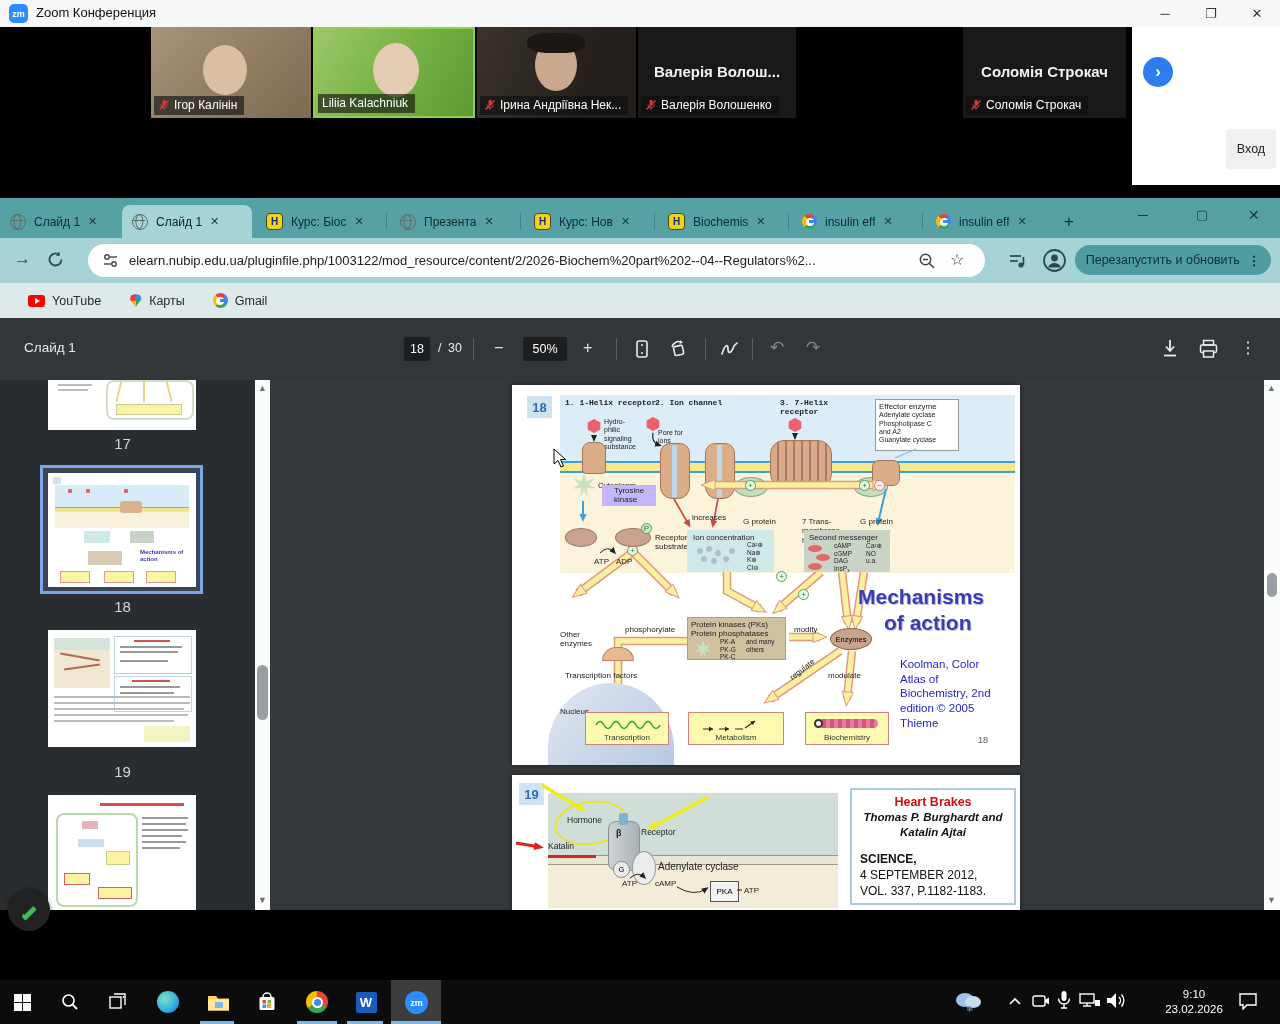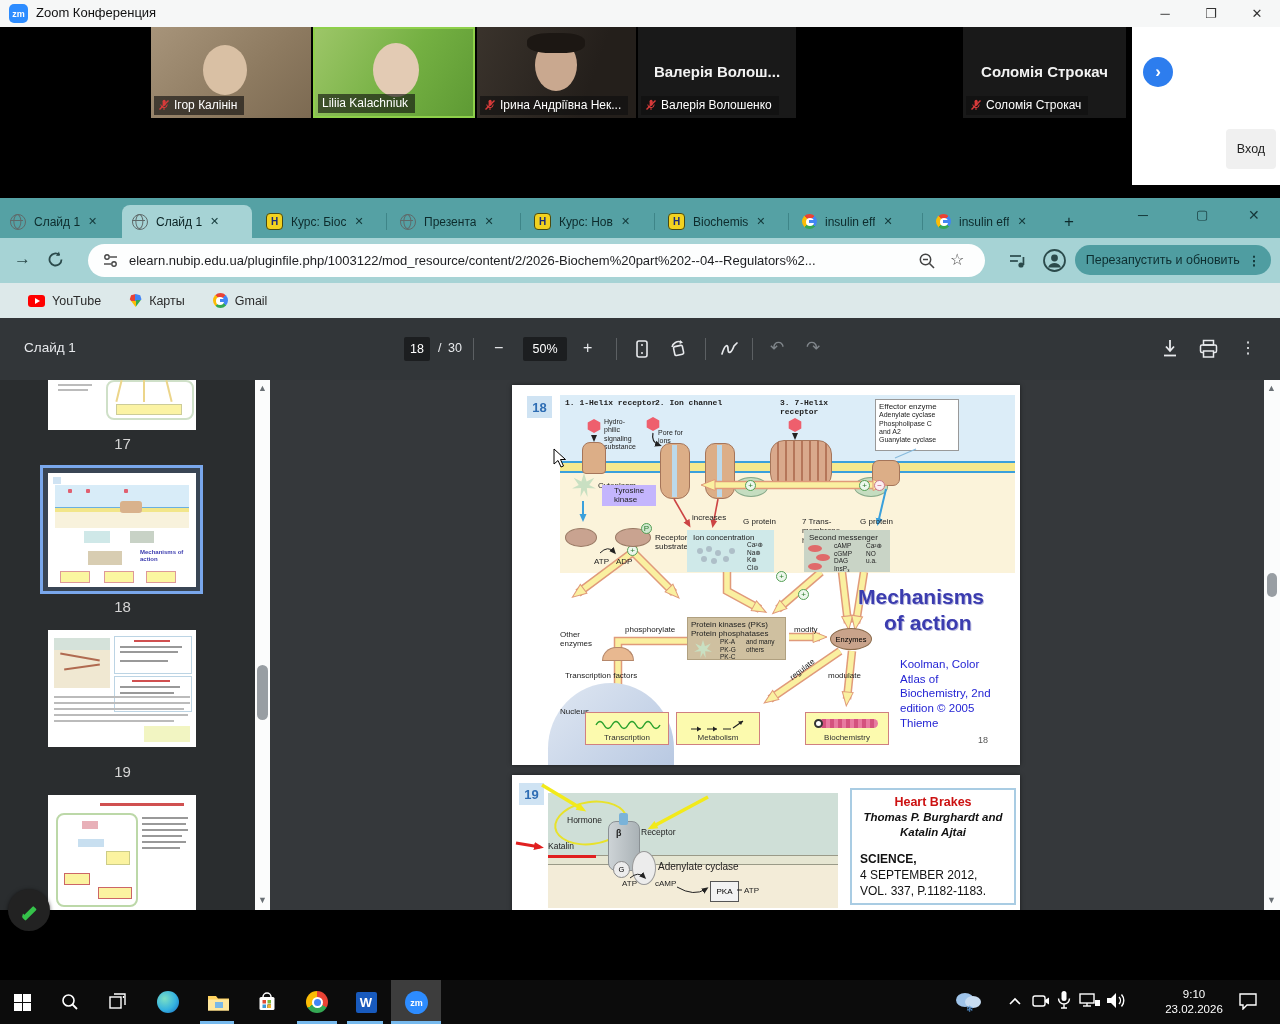--- a/index.html
+++ b/index.html
@@ -575,21 +575,21 @@
         <div class="abs s" style="left:53px;top:286px">Transcription factors</div>
         <div class="abs" style="left:36px;top:298px;width:126px;height:82px;border-radius:100% 100% 0 0 / 160% 160% 0 0;background:linear-gradient(135deg,#dfe7f2,#b9c9e2)"></div>
         <div class="abs s" style="left:48px;top:322px">Nucleus</div>
 
         <div class="abs ybox" style="left:73px;top:327px;width:84px;height:33px">
           <svg class="abs" style="left:8px;top:6px" width="68" height="12" viewBox="0 0 68 12">
             <path d="M2,6 q4,-7 8,0 q4,7 8,0 q4,-7 8,0 q4,7 8,0 q4,-7 8,0 q4,7 8,0 q4,-7 8,0 q4,7 8,0" stroke="#2fa32f" stroke-width="1.4" fill="none"></path>
           </svg>
           <span>Transcription</span>
         </div>
-        <div class="abs ybox" style="left:164px;top:327px;width:84px;height:33px">
+        <div class="abs ybox" style="left:176px;top:327px;width:96px;height:33px">
           <svg class="abs" style="left:12px;top:6px" width="60" height="14" viewBox="0 0 60 14">
             <path d="M2,10 h10 M18,10 h10 M34,10 h8 M44,9 l10,-7" stroke="#222" stroke-width="1.2" fill="none"></path>
             <path d="M12,10 l-4,-2.5 v5 Z M28,10 l-4,-2.5 v5 Z M54,2 l-5,0.5 3,3.5 Z" fill="#222"></path>
           </svg>
           <span>Metabolism</span>
         </div>
         <div class="abs ybox" style="left:293px;top:327px;width:84px;height:33px">
           <div class="abs" style="left:12px;top:6px;width:60px;height:9px;border-radius:5px;background:repeating-linear-gradient(90deg,#e87aa0 0 4px,#d4527e 4px 8px)"></div>
           <div class="abs" style="left:8px;top:6px;width:9px;height:9px;border-radius:50%;background:#fff;border:2px solid #333;box-sizing:border-box"></div>
           <span>Biochemistry</span>

